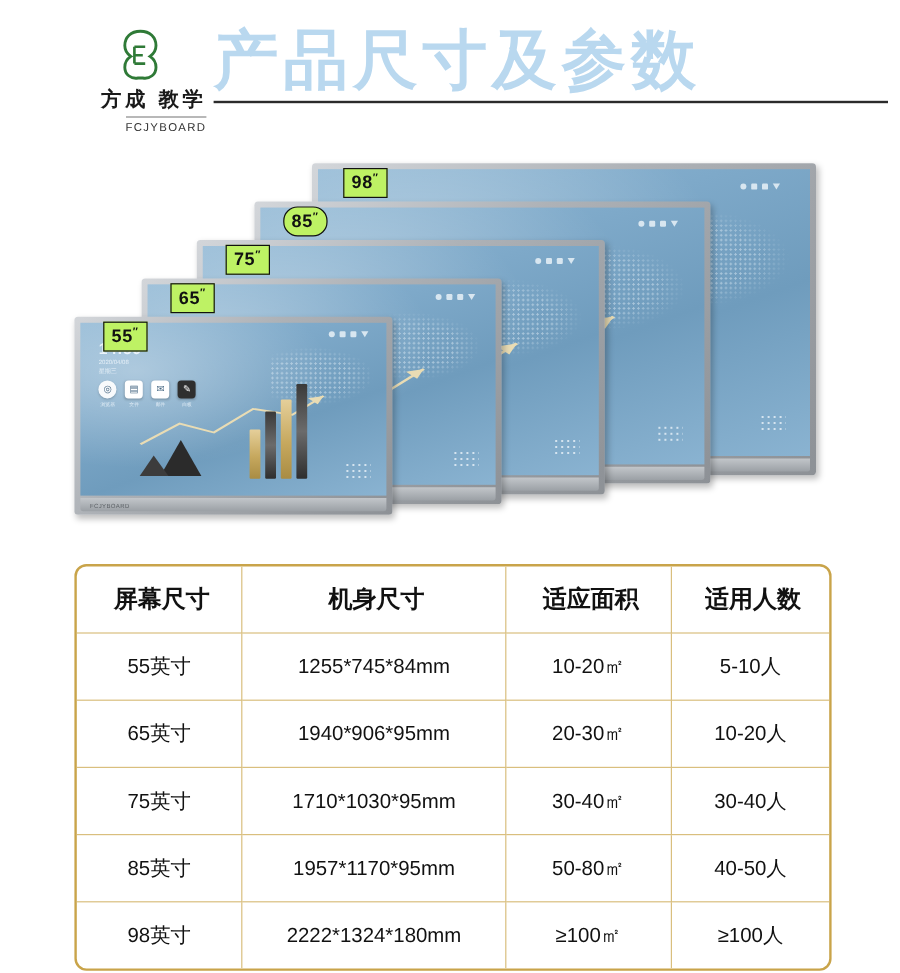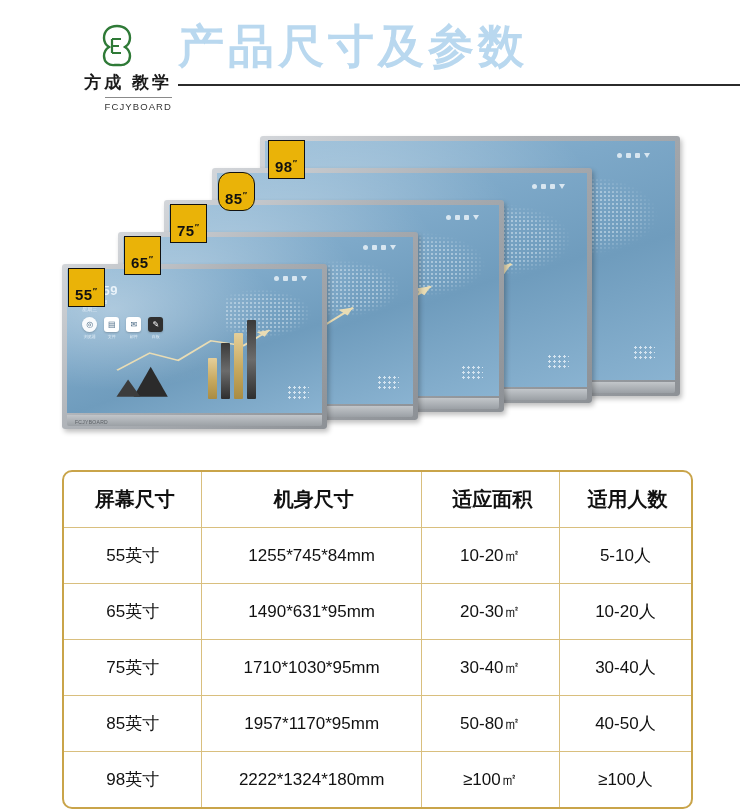--- a/index.html
+++ b/index.html
@@ -53,25 +53,25 @@
     padding-top: 3px;
     display: inline-block;
   }
   .title-block {
     position: absolute;
     left: 178px;
     top: 24px;
     width: 560px;
   }
   .main-title {
-    font-size: 46px;
+    font-size: 54px;
     font-weight: bold;
     color: #b9d8ef;
     letter-spacing: 4px;
-    font-family: Liberation Mono, monospace;
+    font-family: Liberation Serif, serif;
     text-shadow:
       -1.5px -1.5px 0 #ffffff,
       1.5px -1.5px 0 #ffffff,
       -1.5px 1.5px 0 #ffffff,
       1.5px 1.5px 0 #ffffff;
     line-height: 52px;
   }
   .title-rule {
     width: 562px;
     height: 2px;
@@ -233,30 +233,31 @@
     font-size: 8px; color: #4a6a85;
     box-shadow: 0 1px 2px rgba(0,0,0,0.2);
   }
   .w-ic.sq { border-radius: 3px; background: #ffffff; }
   .w-ic.dark { background: #2f2f2f; color: #fff; border-radius: 3px; }
   .w-lbl { font-size: 4px; text-align: center; margin-top: 2px; opacity: 0.9; }
 
   
   .size-tag {
     position: absolute;
-    background: #eab308;
+    background: #bef264;
     border: 1.5px solid #111;
     color: #111;
     font-weight: bold;
     font-size: 15px;
     line-height: 1;
-    padding: 18px 6px 4px 6px;
+    padding: 3px 6px 4px 6px;
     letter-spacing: 0.5px;
     z-index: 40;
     font-family: "Liberation Sans", sans-serif;
+    margin-left: 18px;
   }
   .size-tag sup { font-size: 9px; vertical-align: super; }
 
   
   .table-wrap {
     position: absolute;
     left: 62px;
     top: 470px;
     width: 627px;
     border: 2px solid #c9a44a;
@@ -492,21 +493,21 @@
     </thead>
     <tbody>
       <tr>
         <td>55英寸</td>
         <td>1255*745*84mm</td>
         <td>10-20㎡</td>
         <td>5-10人</td>
       </tr>
       <tr>
         <td>65英寸</td>
-        <td>1490*631*95mm</td>
+        <td>1940*906*95mm</td>
         <td>20-30㎡</td>
         <td>10-20人</td>
       </tr>
       <tr>
         <td>75英寸</td>
         <td>1710*1030*95mm</td>
         <td>30-40㎡</td>
         <td>30-40人</td>
       </tr>
       <tr>

